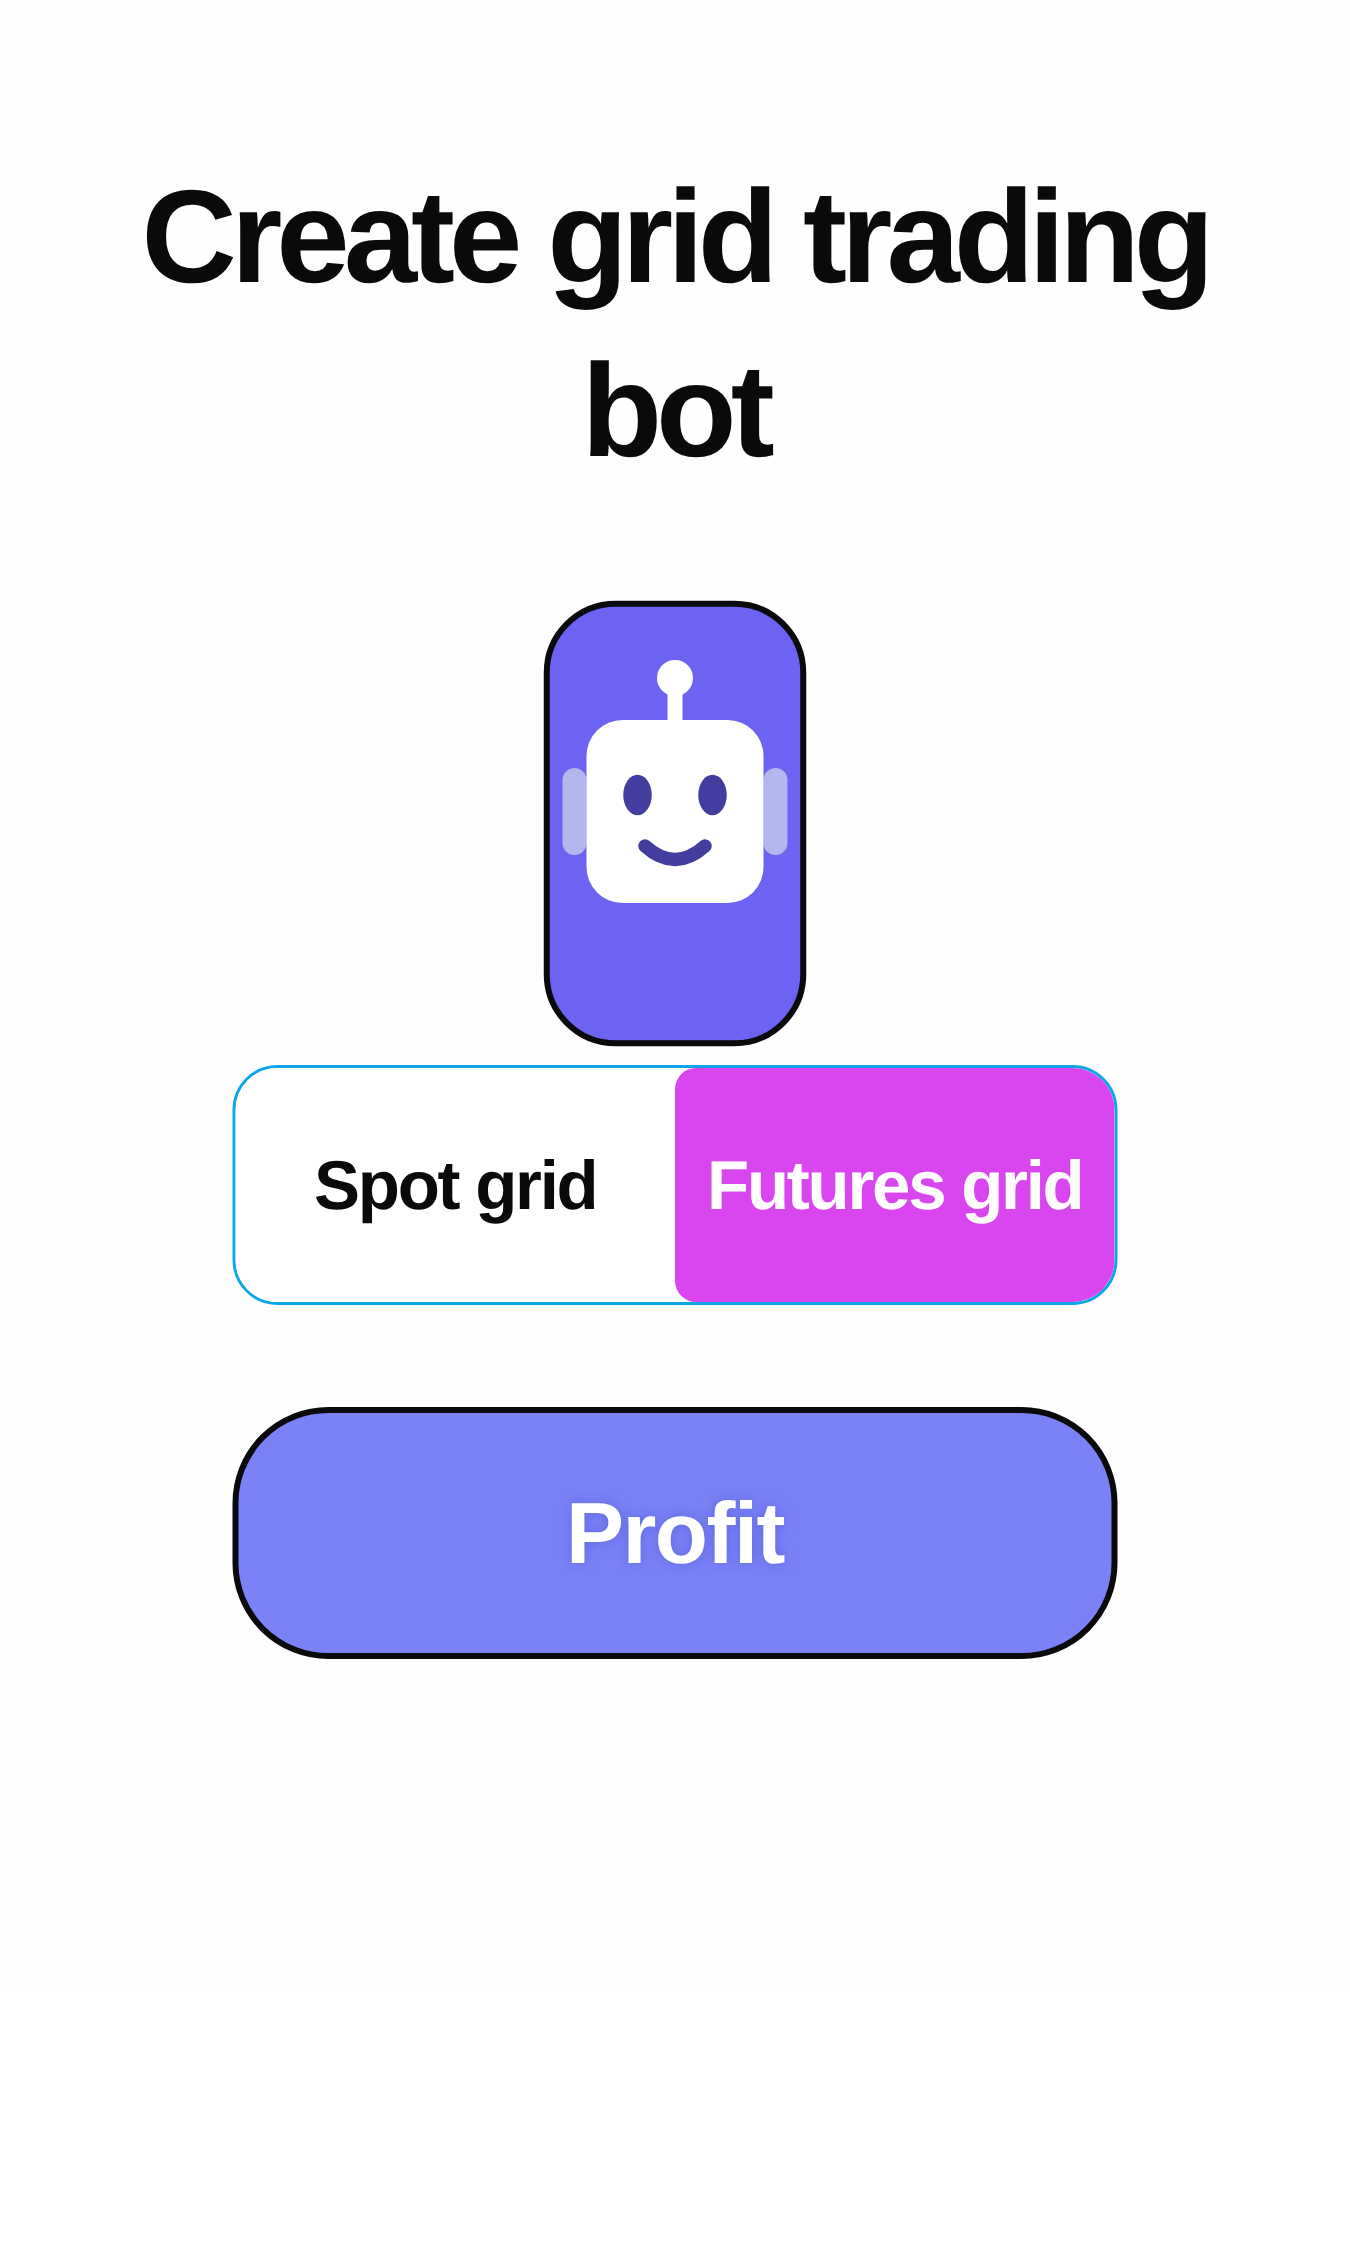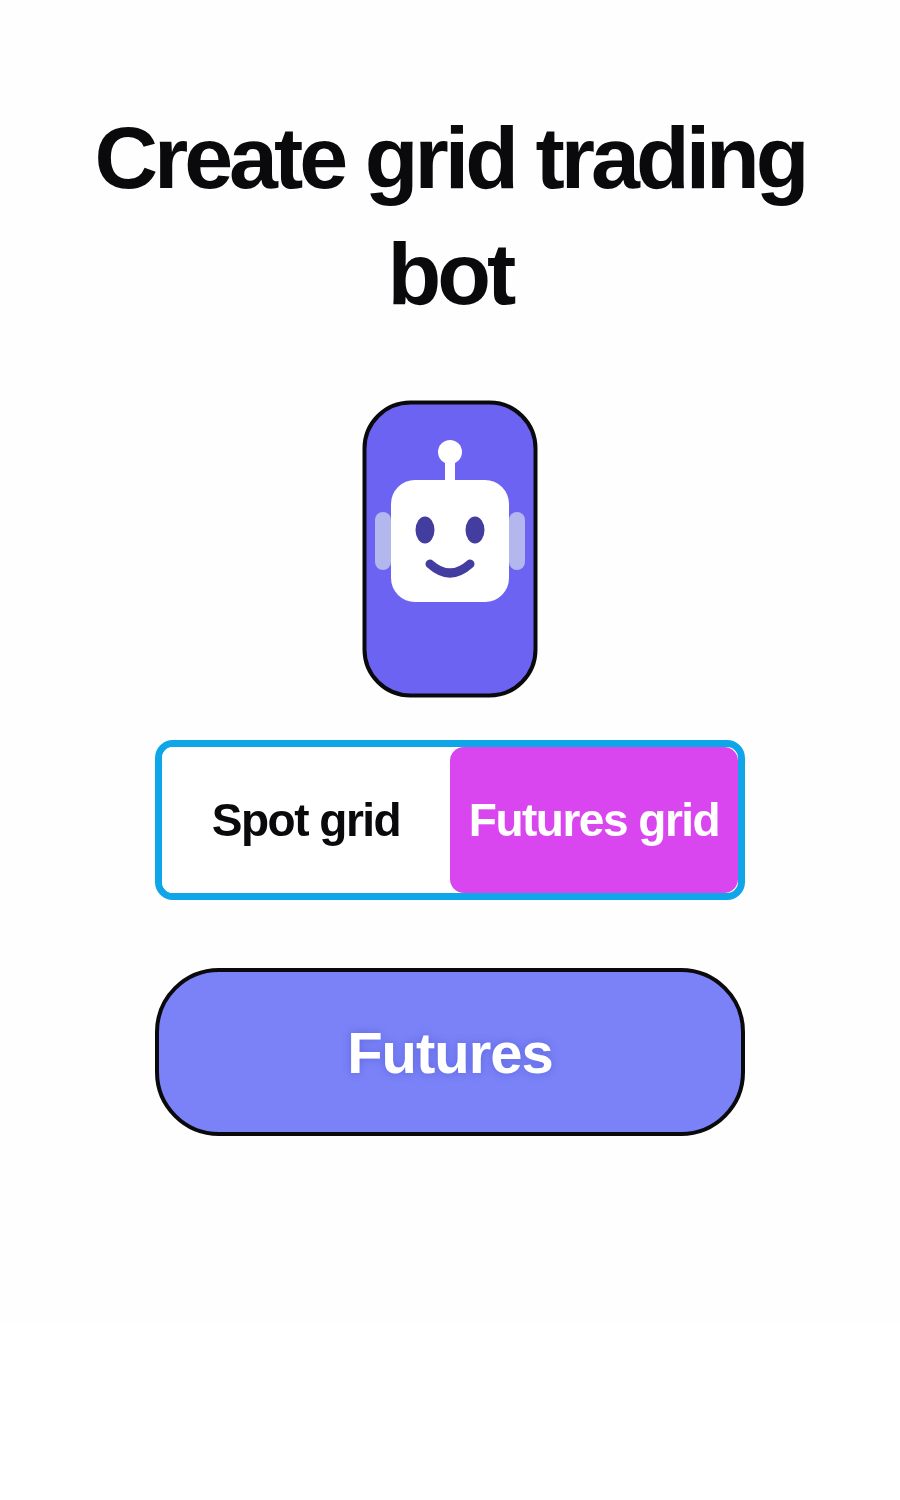--- a/index.html
+++ b/index.html
@@ -55,26 +55,26 @@
   }
   .field-label {
     font-size: 44px;
     font-weight: 700;
     letter-spacing: -1.5px;
     color: #0a0a0c;
   }
 
   
   .segmented {
-    margin-top: 42px;
+    margin-top: 12px;
     width: 590px;
     height: 160px;
     display: flex;
-    border: 7px solid #0ea5e9;
-    border-radius: 18px;
+    border: 2px solid #0ea5e9;
+    border-radius: 30px;
     overflow: hidden;
     background: #ffffff;
   }
   .segment {
     width: 50%;
     height: 100%;
     display: flex;
     align-items: center;
     justify-content: center;
     font-family: "Liberation Sans", sans-serif;
@@ -141,15 +141,15 @@
       <path d="M 68 164 Q 88 182 108 164" fill="none" stroke="#443da0" stroke-width="9" stroke-linecap="round"></path>
     </svg>
   </div>
 
 
   <div class="segmented">
     <button class="segment seg-left">Spot grid</button>
     <button class="segment seg-right selected">Futures grid</button>
   </div>
 
-  <button class="create-btn">Futures</button>
+  <button class="create-btn">Profit</button>
 
 </div>
 
 </body></html>

